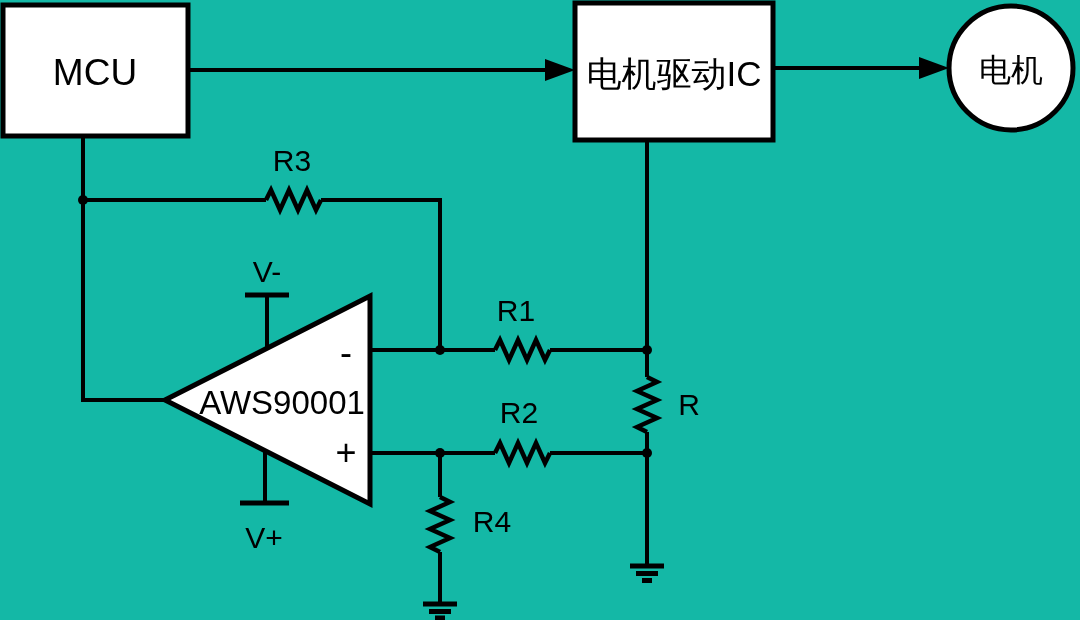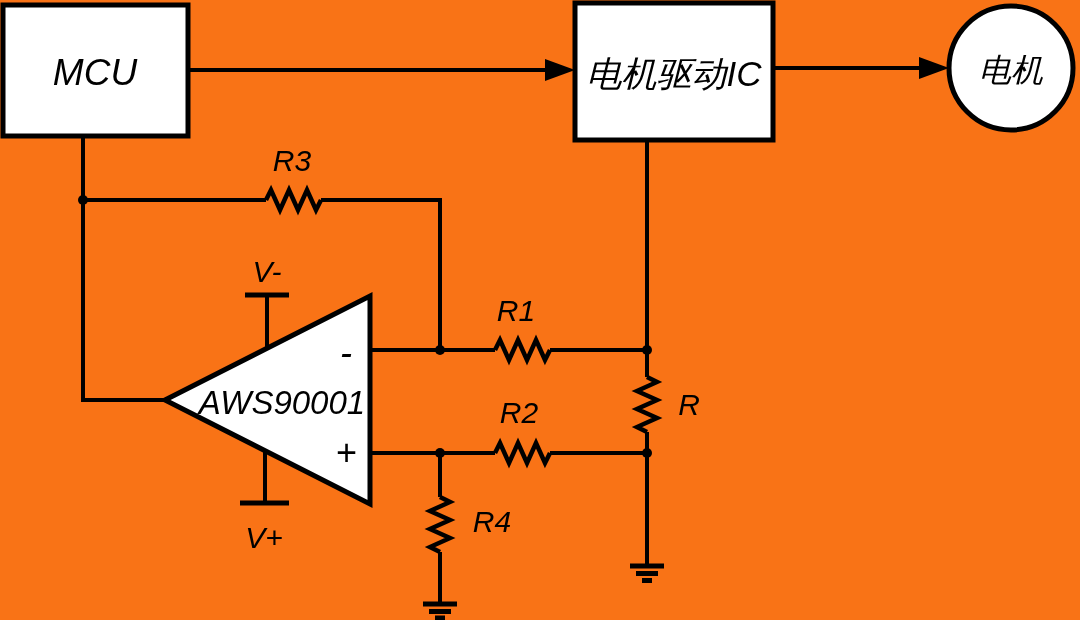--- a/index.html
+++ b/index.html
@@ -4,23 +4,22 @@
 <style>
   html, body {
     margin: 0;
     padding: 0;
     background: #ffffff;
   }
   .canvas {
     position: relative;
     width: 1080px;
     height: 620px;
-    background: #f97316;
+    background: #14b8a6;
     overflow: hidden;
-    font-style: italic;
   }
   svg {
     display: block;
   }
   .wire {
     stroke: #000000;
     stroke-width: 4;
     fill: none;
     stroke-linecap: butt;
   }

